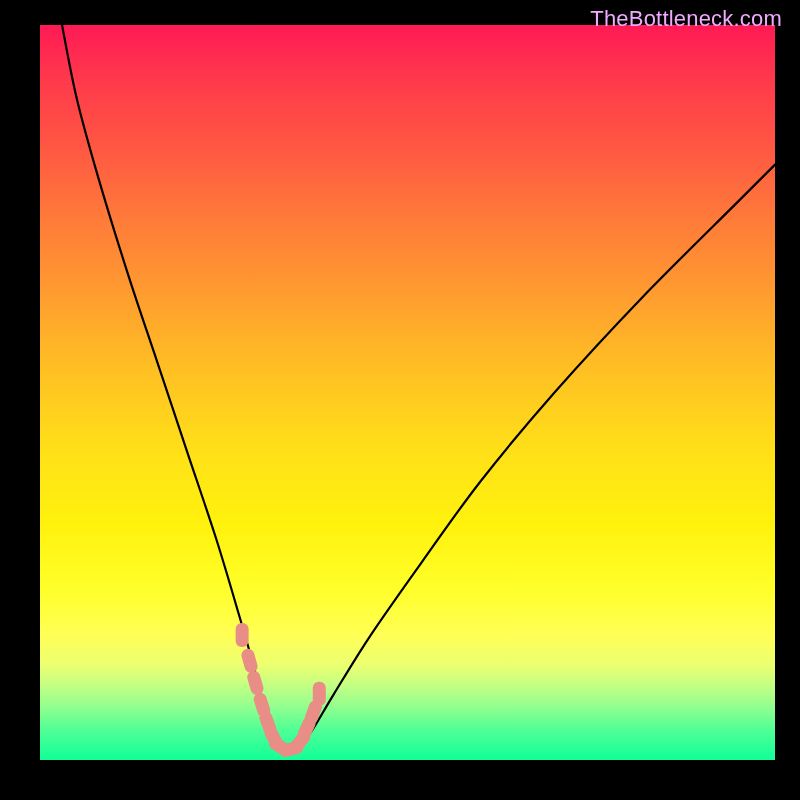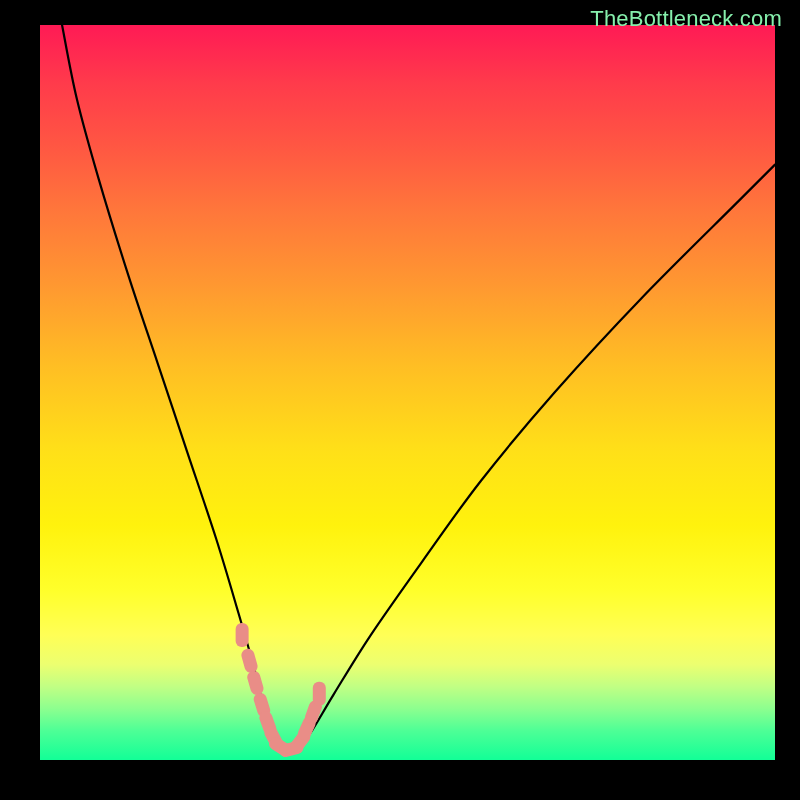--- a/index.html
+++ b/index.html
@@ -8,21 +8,21 @@
     width: 800px;
     height: 800px;
     background: #000;
     position: relative;
     font-family: Arial, Helvetica, sans-serif;
   }
   .watermark {
     position: absolute;
     top: 6px;
     right: 18px;
-    color: #86efac;
+    color: #f0abfc;
     font-size: 22px;
     font-weight: 500;
     z-index: 10;
     letter-spacing: 0.2px;
   }
   .plot-area {
     position: absolute;
     left: 40px;
     top: 25px;
     width: 735px;

